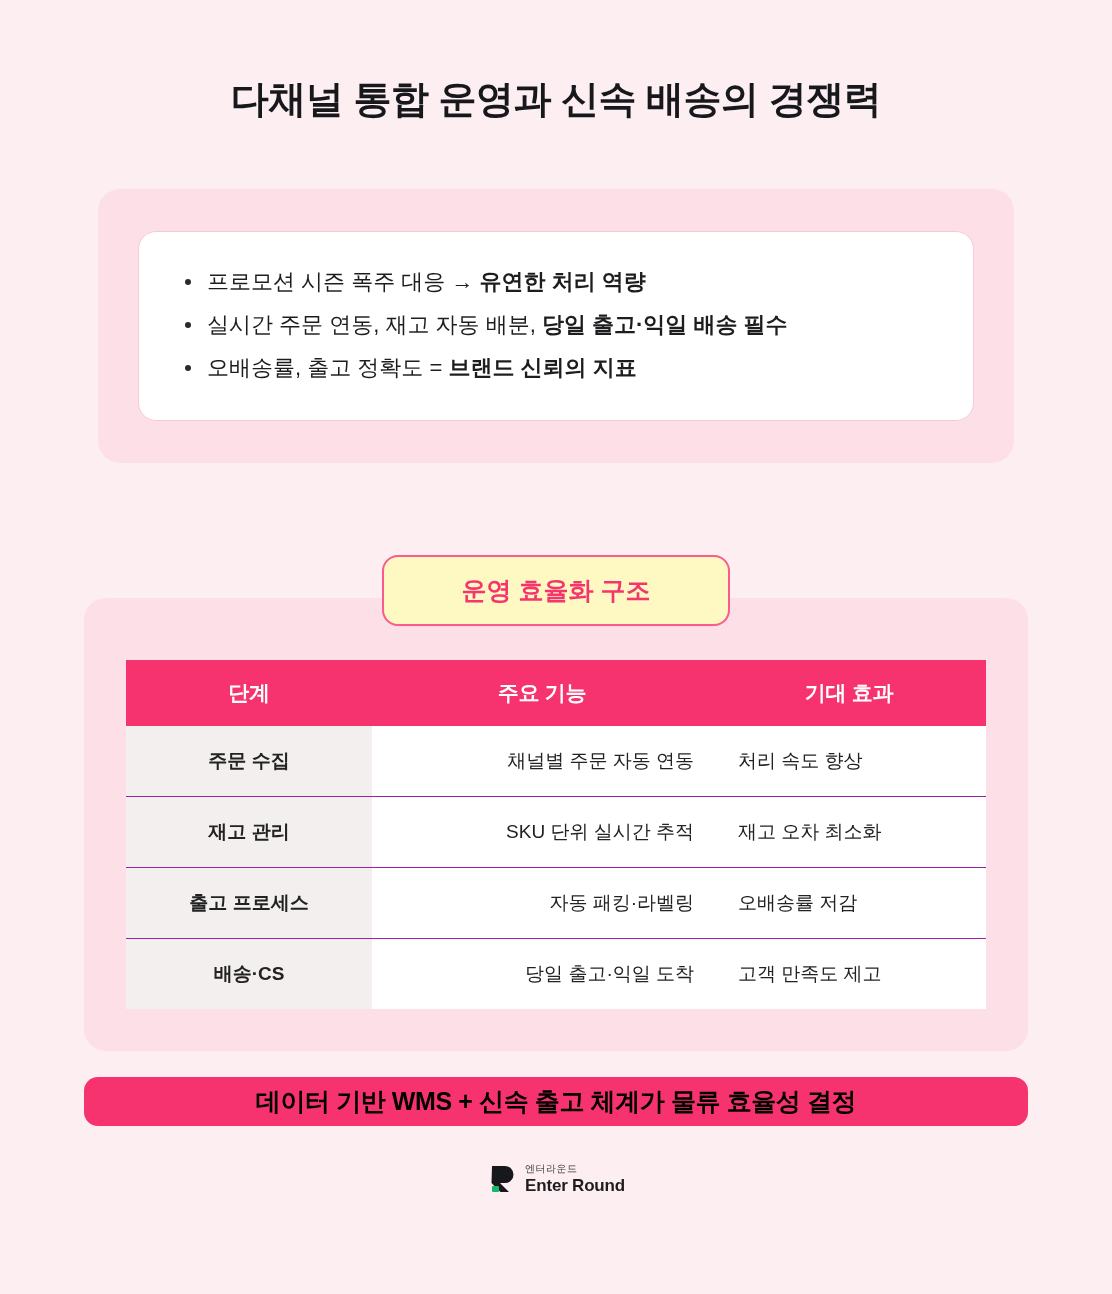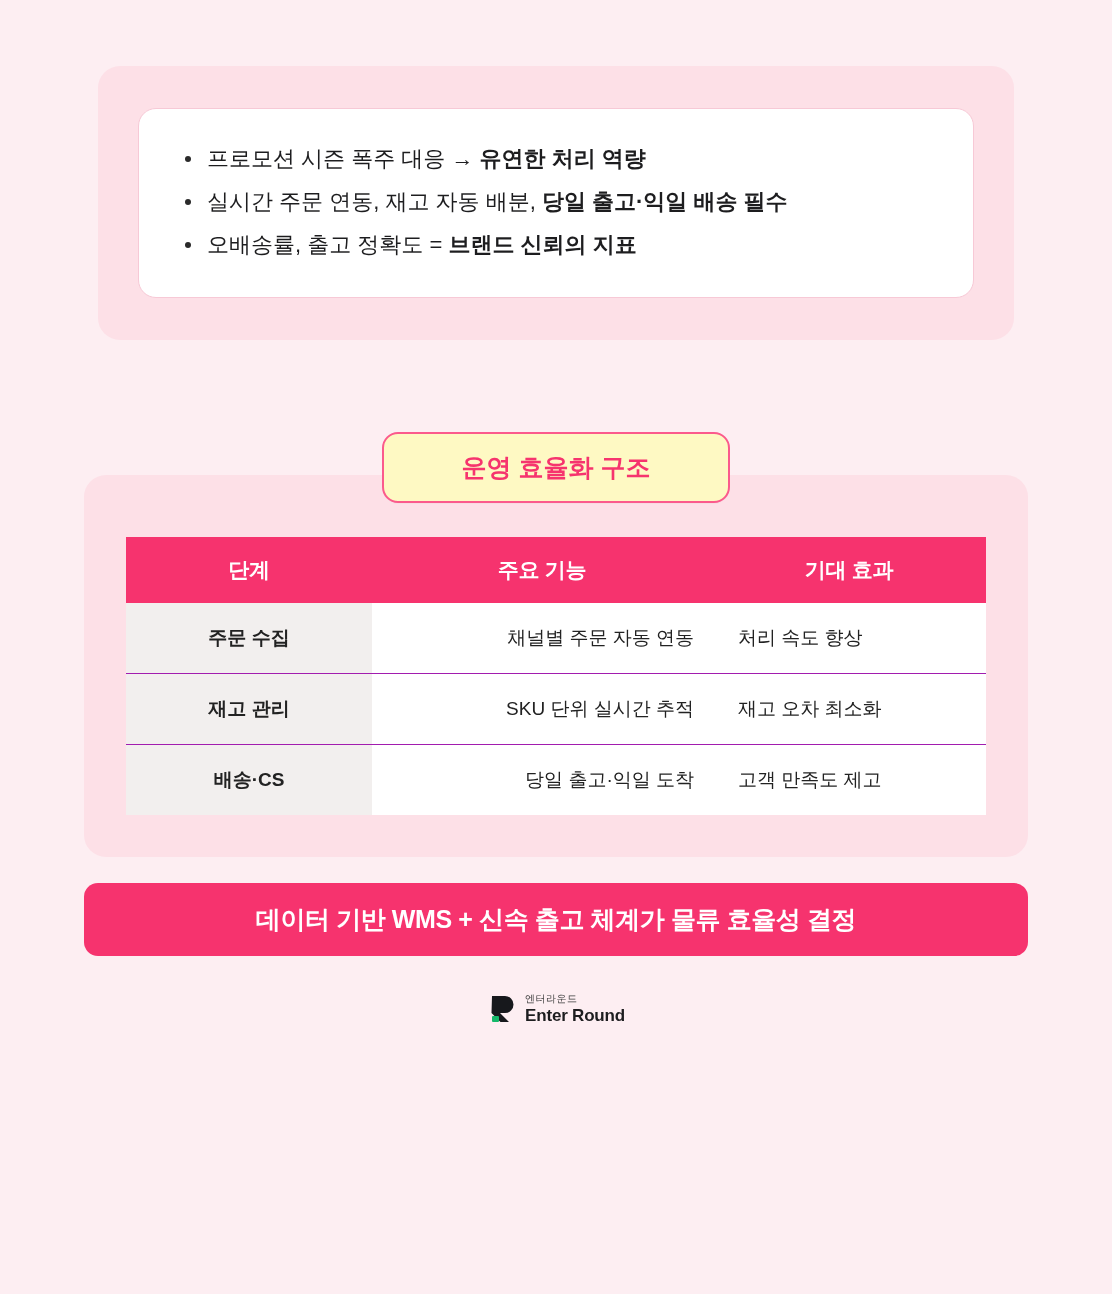--- a/index.html
+++ b/index.html
@@ -132,26 +132,26 @@
   }
   table.matrix tbody td.mid { padding-left: 14px; text-align: right; }
   table.matrix tbody td.eff { padding-left: 26px; }
   table.matrix col.c1 { width: 246px; }
   table.matrix col.c2 { width: 340px; }
 
   
   .banner {
     margin: 26px 84px 0 84px;
     background: #f6336e;
-    color: #ffffff;
+    color: #000000;
     text-align: center;
     border-radius: 14px;
     font-size: 25px;
     font-weight: bold;
-    padding: 20px 10px;
+    padding: 8px 10px;
     letter-spacing: -0.4px;
   }
 
   
   .logo-row {
     display: flex;
     justify-content: center;
     align-items: center;
     gap: 4px;
     margin-top: 36px;
@@ -177,20 +177,21 @@
     font-weight: bold;
     color: #1d1d1f;
     letter-spacing: -0.2px;
   }
 </style>
 </head>
 <body>
 
 <div class="page">
 
+  <h1 class="title">다채널 통합 운영과 신속 배송의 경쟁력</h1>
 
   <div class="bullet-outer">
     <div class="bullet-card">
       <ul class="bullets">
         <li>
           <span>프로모션 시즌 폭주 대응 → </span><b>유연한 처리 역량</b>
         </li>
         <li>
           <span>실시간 주문 연동, 재고 자동 배분, </span><b>당일 출고·익일 배송 필수</b>
         </li>
@@ -224,20 +225,25 @@
           <td class="stage">주문 수집</td>
           <td class="mid">채널별 주문 자동 연동</td>
           <td class="eff">처리 속도 향상</td>
         </tr>
         <tr>
           <td class="stage">재고 관리</td>
           <td class="mid">SKU 단위 실시간 추적</td>
           <td class="eff">재고 오차 최소화</td>
         </tr>
         <tr>
+          <td class="stage">출고 프로세스</td>
+          <td class="mid">자동 패킹·라벨링</td>
+          <td class="eff">오배송률 저감</td>
+        </tr>
+        <tr>
           <td class="stage">배송·CS</td>
           <td class="mid">당일 출고·익일 도착</td>
           <td class="eff">고객 만족도 제고</td>
         </tr>
       </tbody>
     </table>
   </div>
 
   <div class="banner">데이터 기반 WMS + 신속 출고 체계가 물류 효율성 결정</div>
 

